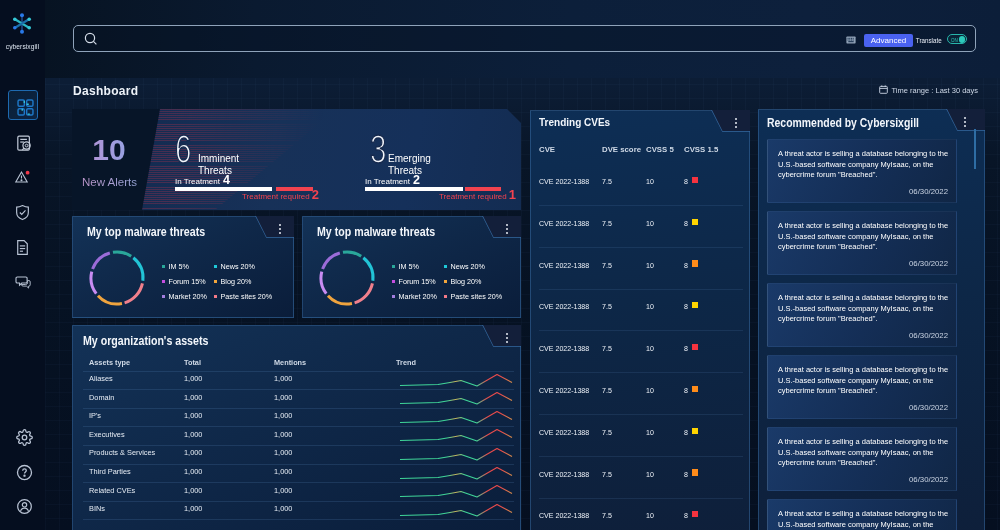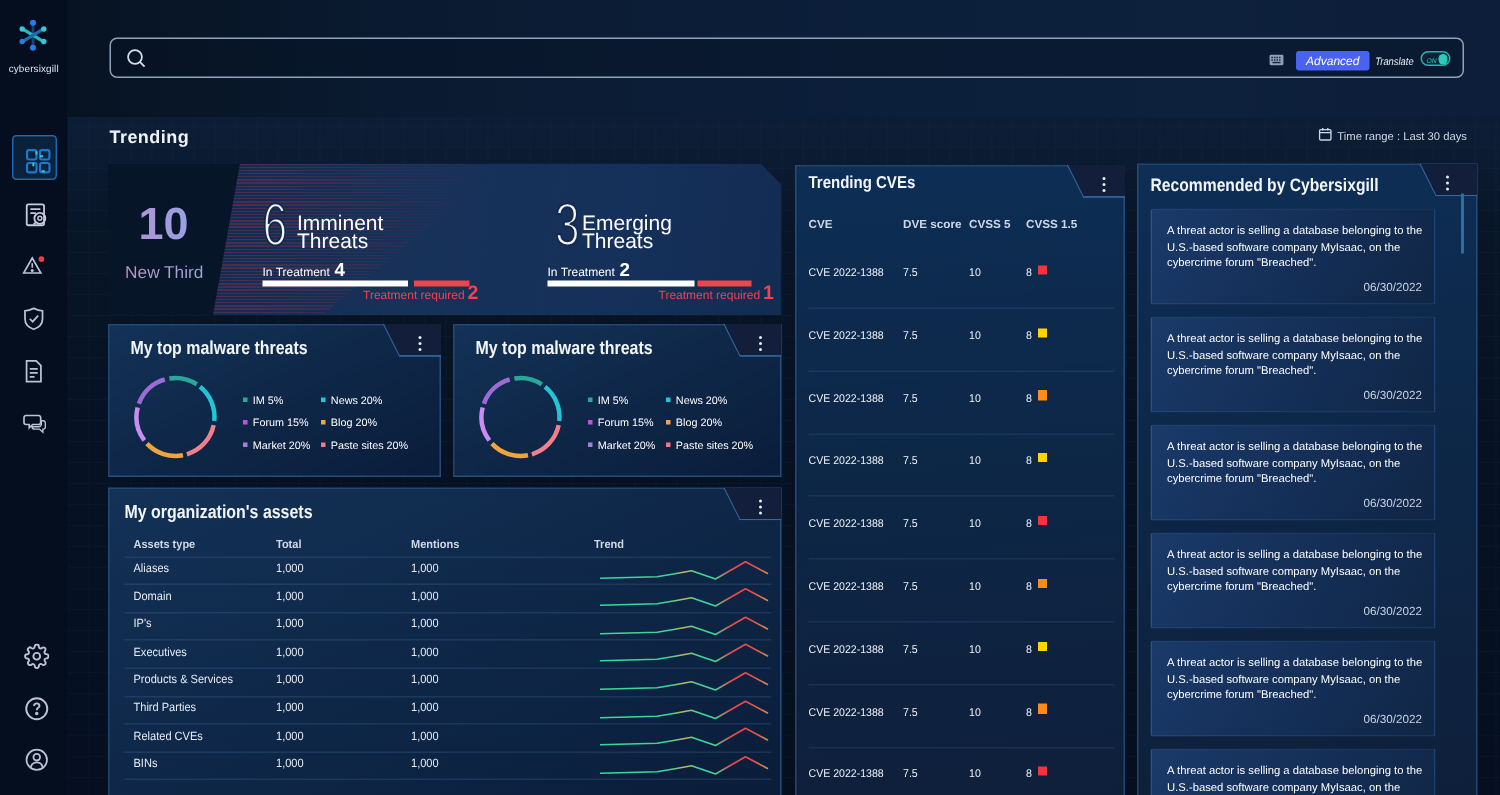--- a/index.html
+++ b/index.html
@@ -11,21 +11,21 @@
                     linear-gradient(90deg, rgba(90,140,200,0.04) 1px, transparent 1px);
   background-size: 14px 14px; }
 
 #sidebar { position:absolute; left:0; top:0; width:45px; height:530px; background:#050e1f; z-index:5; }
 #logo { position:absolute; left:11px; top:12px; }
 #logotext { position:absolute; left:0; top:43px; width:45px; text-align:center; color:#dfe7f2; font-size:6.6px; letter-spacing:0.1px; }
 .navbox { position:absolute; left:8px; top:90px; width:30px; height:30px; border:1px solid #1e6ab0; border-radius:3px; background:linear-gradient(135deg,#0a2038,#0c2442); }
 .sicon { position:absolute; left:14px; width:17px; height:17px; }
 
 #topbar { position:absolute; left:45px; top:0; width:955px; height:78px;
-  background:linear-gradient(90deg,#071322 0%,#0a1a30 22%,#0c1f3a 55%,#0d203c 80%,#0c1e39 100%);font-style:italic; }
+  background:linear-gradient(90deg,#071322 0%,#0a1a30 22%,#0c1f3a 55%,#0d203c 80%,#0c1e39 100%); }
 #searchbox { position:absolute; left:28px; top:25px; width:903px; height:27px; border:1px solid #8fa3ba; border-radius:5px; background:rgba(5,16,34,0.35); }
 #sglass { position:absolute; left:9px; top:5px; }
 #kbd { position:absolute; right:119px; top:10px; }
 #advbtn { position:absolute; right:62px; top:7.5px; width:49px; height:13px; background:#4a62f0; border-radius:2px; color:#fff; font-size:8px; text-align:center; line-height:13px; }
 #translbl { position:absolute; right:33px; top:9.5px; color:#e8edf5; font-size:7.2px; transform:scaleX(0.87); transform-origin:right; }
 #toggle { position:absolute; right:8px; top:8px; width:20px; height:10px; border:1px solid #27b5ab; border-radius:6px; background:#0a2336; }
 #toggle .knob { position:absolute; right:1px; top:1px; width:6.5px; height:6.5px; border-radius:50%; background:#2ccabb; }
 #toggle .on { position:absolute; left:3px; top:2.5px; font-size:4.5px; color:#2ccabb; }
 
 #dashtitle { position:absolute; left:73px; top:84px; color:#eef3f9; font-size:12px; font-weight:bold; letter-spacing:0.3px; }
@@ -52,21 +52,21 @@
   clip-path:polygon(18px 0,100% 0,calc(100% - 122px) 101px,0 101px);
   -webkit-mask-image:linear-gradient(97deg,rgba(0,0,0,0.95) 18%,rgba(0,0,0,0.4) 55%,transparent 88%);
   mask-image:linear-gradient(97deg,rgba(0,0,0,0.95) 18%,rgba(0,0,0,0.4) 55%,transparent 88%); }
 #bignum { position:absolute; left:7px; top:24px; width:60px; text-align:center; font-size:30px; font-weight:bold;
   background:linear-gradient(90deg,#b88fd2,#8fa6e6); -webkit-background-clip:text; background-clip:text; color:transparent; }
 #newalerts { position:absolute; left:0px; top:67px; width:75px; text-align:center; font-size:11.5px;
   background:linear-gradient(90deg,#c493c8,#93aadc); -webkit-background-clip:text; background-clip:text; color:transparent; }
 .tgroup { position:absolute; top:0; height:101px; white-space:nowrap; }
 .tgroup div { white-space:nowrap; }
 .tgroup .num { position:absolute; left:0; top:21px; }
-.tgroup .lbl { position:absolute; left:23px; top:34px; font-size:14px; line-height:11.5px; color:#fff; }
+.tgroup .lbl { position:absolute; left:23px; top:44px; font-size:10px; line-height:11.5px; color:#fff; }
 .tgroup .row1 { position:absolute; left:0; top:64px; font-size:8px; color:#fff; }
 .tgroup .row1 b { font-size:12.5px; margin-left:3px; }
 .tgroup .row2 { position:absolute; left:67px; top:78px; font-size:8px; color:#f2434f; }
 .tgroup .row2 b { font-size:13px; margin-left:2px; }
 .tgroup .wbar { position:absolute; left:0; top:78px; height:3.5px; background:#fff; }
 .tgroup .rbar { position:absolute; top:78px; height:3.5px; background:#f2434f; }
 
 .donut { position:absolute; left:15px; top:32px; }
 .legend { position:absolute; left:89px; top:46px; font-size:7.2px; color:#fff; }
 .legend .lrow { line-height:8px; margin-bottom:6.8px; white-space:nowrap; }
@@ -185,33 +185,33 @@
         <path d="M6.3 6.3 C6.3 5.2 7 4.6 8 4.6 C9 4.6 9.7 5.3 9.7 6.2 C9.7 7.4 8 7.5 8 8.9"></path>
         <circle cx="8" cy="11" r="0.5"></circle>
     </svg>
     <svg class="sicon" style="top:498px;left:15.5px" width="14" height="14" viewBox="0 0 17 17" fill="none" stroke="#b9c3d4" stroke-width="1.2">
       <circle cx="8.5" cy="8.5" r="6.8"></circle>
         <circle cx="8.5" cy="6.8" r="2.2"></circle>
         <path d="M4.5 13.5 C5 11.2 6.5 10.2 8.5 10.2 C10.5 10.2 12 11.2 12.5 13.5"></path>
     </svg>
   </div>
 
-  <div id="dashtitle">Trending</div>
+  <div id="dashtitle">Dashboard</div>
   <div id="timerange"><svg id="calico" width="9" height="9" viewBox="0 0 9 9" fill="none" stroke="#cdd7e6" stroke-width="0.9">
         <rect x="0.7" y="1.4" width="7.6" height="6.9" rx="0.8"></rect>
         <line x1="0.7" y1="3.4" x2="8.3" y2="3.4"></line>
         <line x1="2.8" y1="0.4" x2="2.8" y2="2"></line>
         <line x1="6.2" y1="0.4" x2="6.2" y2="2"></line>
       </svg>Time range : Last 30 days</div>
 
   <div id="alerts" class="card">
     <div class="darkleft"></div>
     <div class="hatch"></div>
     <div id="bignum">10</div>
-    <div id="newalerts">New Third</div>
+    <div id="newalerts">New Alerts</div>
     <div class="tgroup" style="left:103px">
       <svg class="num" width="26" height="42">
           <text x="0" y="33" font-size="40" font-family="Liberation Sans" fill="#f2f5fa" stroke="#16294d" stroke-width="1.5" transform="scale(0.74,1)">6</text>
         </svg>
       <div class="lbl">Imminent<br>Threats</div>
       <div class="row1">In Treatment<b>4</b></div>
       <div class="row2">Treatment required<b>2</b></div>
       <div class="wbar" style="width:97px"></div>
       <div class="rbar" style="left:101px;width:37px"></div>
     </div>

